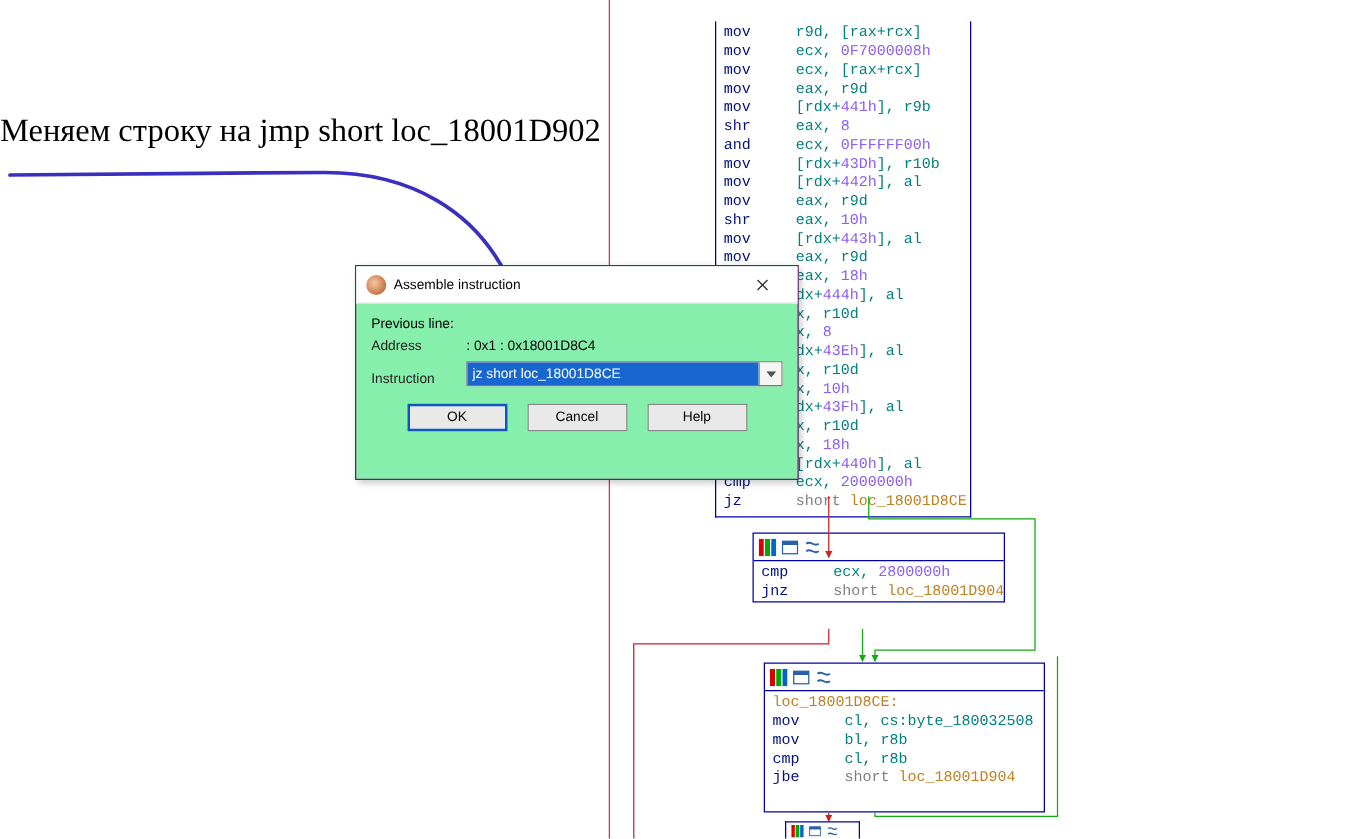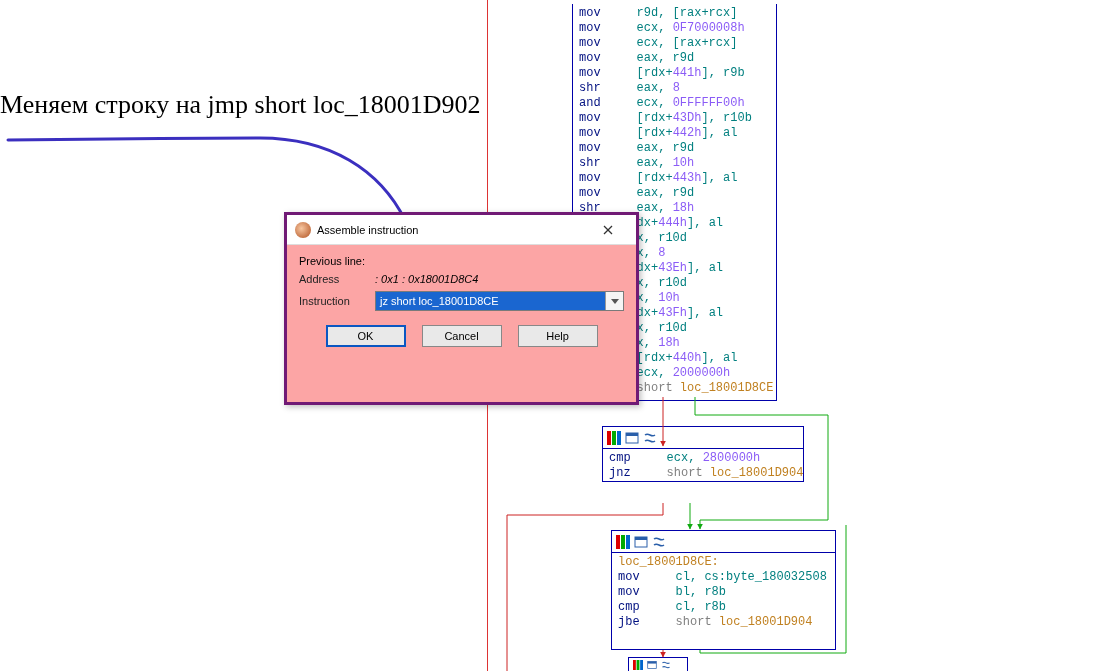--- a/index.html
+++ b/index.html
@@ -72,23 +72,23 @@
   .lbl { color: #c08020; }     
   .pfx { color: #808080; }
   
   .flow-svg { position: absolute; left: 0; top: 0; width: 1097px; height: 671px; pointer-events: none; }
   
   .dialog {
     position: absolute;
     left: 284px;
     top: 212px;
     width: 355px;
-    height: 193px;
-    background: #fca5a5;
-    border: 3px solid #701a75;
+    height: 172px;
+    background: #86efac;
+    border: 1px solid #701a75;
     box-shadow: 2px 2px 6px rgba(0,0,0,.25);
   }
   .dlg-title {
     height: 30px;
     display: flex;
     align-items: center;
     padding: 0 8px;
     background: #fff;
     border-bottom: 1px solid #ddd;
   }
@@ -101,21 +101,21 @@
     justify-content: center;
     font-size: 13px;
     cursor: default;
   }
   .app-icon {
     width: 16px; height: 16px; margin-right: 6px;
     background: radial-gradient(circle at 40% 40%, #f7c6a0, #b05020);
     border-radius: 50%;
   }
   .dlg-body { padding: 10px 12px; }
-  .row { display: flex; align-items: center; margin-bottom: 6px; gap: 8px; }
+  .row { display: flex; align-items: flex-end; margin-bottom: 6px; gap: 8px; }
   .row .label { width: 68px; color: #222; }
   .combo {
     flex: 1;
     height: 20px;
     border: 1px solid #7a7a7a;
     background: #fff;
     position: relative;
     display: flex;
   }
   .combo .sel {
@@ -142,35 +142,35 @@
     width: 80px;
     height: 22px;
     border: 1px solid #888;
     background: #e9e9e9;
     text-align: center;
     line-height: 20px;
     font-size: 11px;
     cursor: default;
   }
   .btn.primary { border: 2px solid #0a57c2; line-height: 18px; }
-  .addr-val { font-family: Tahoma, sans-serif; font-style: italic; }
+  .addr-val { font-family: Tahoma, sans-serif; }
 </style>
 </head>
 <body>
 
 <div class="annotation">Меняем строку на jmp short loc_18001D902</div>
 
 <svg class="arrow-svg" viewBox="0 0 500 350">
   <path d="M 8 140 C 60 140, 180 138, 260 138 C 330 138, 380 170, 405 220 C 420 250, 430 275, 435 300" stroke="#3b2fbf" stroke-width="3" fill="none" stroke-linecap="round"></path>
   <path d="M 415 285 L 435 305 L 452 282" stroke="#3b2fbf" stroke-width="3" fill="none" stroke-linecap="round"></path>
 </svg>
 
 <div class="red-vline"></div>
 
-<div class="block" style="left:572px; top:4px; width:205px; height:397px; border-top:none;">
+<div class="block" style="left:572px; top:17px; width:205px; height:397px; border-top:none;">
   <div class="code" id="code-top"><div><span class="mn">mov     </span><span class="reg">r9d, [rax+rcx]</span></div><div><span class="mn">mov     </span><span class="reg">ecx, </span><span class="num">0F7000008h</span></div><div><span class="mn">mov     </span><span class="reg">ecx, [rax+rcx]</span></div><div><span class="mn">mov     </span><span class="reg">eax, r9d</span></div><div><span class="mn">mov     </span><span class="reg">[rdx+</span><span class="num">441h</span><span class="reg">], r9b</span></div><div><span class="mn">shr     </span><span class="reg">eax, </span><span class="num">8</span></div><div><span class="mn">and     </span><span class="reg">ecx, </span><span class="num">0FFFFFF00h</span></div><div><span class="mn">mov     </span><span class="reg">[rdx+</span><span class="num">43Dh</span><span class="reg">], r10b</span></div><div><span class="mn">mov     </span><span class="reg">[rdx+</span><span class="num">442h</span><span class="reg">], al</span></div><div><span class="mn">mov     </span><span class="reg">eax, r9d</span></div><div><span class="mn">shr     </span><span class="reg">eax, </span><span class="num">10h</span></div><div><span class="mn">mov     </span><span class="reg">[rdx+</span><span class="num">443h</span><span class="reg">], al</span></div><div><span class="mn">mov     </span><span class="reg">eax, r9d</span></div><div><span class="mn">shr     </span><span class="reg">eax, </span><span class="num">18h</span></div><div><span class="mn">        </span><span class="reg">dx+</span><span class="num">444h</span><span class="reg">], al</span></div><div><span class="mn">        </span><span class="reg">x, r10d</span></div><div><span class="mn">        </span><span class="reg">x, </span><span class="num">8</span></div><div><span class="mn">        </span><span class="reg">dx+</span><span class="num">43Eh</span><span class="reg">], al</span></div><div><span class="mn">        </span><span class="reg">x, r10d</span></div><div><span class="mn">        </span><span class="reg">x, </span><span class="num">10h</span></div><div><span class="mn">        </span><span class="reg">dx+</span><span class="num">43Fh</span><span class="reg">], al</span></div><div><span class="mn">        </span><span class="reg">x, r10d</span></div><div><span class="mn">        </span><span class="reg">x, </span><span class="num">18h</span></div><div><span class="mn">mov     </span><span class="reg">[rdx+</span><span class="num">440h</span><span class="reg">], al</span></div><div><span class="mn">cmp     </span><span class="reg">ecx, </span><span class="num">2000000h</span></div><div><span class="mn">jz      </span><span class="pfx">short </span><span class="lbl">loc_18001D8CE</span></div></div>
 </div>
 
 <div class="block" style="left:602px; top:426px; width:202px; height:56px;">
   <div class="block-title">
     <span class="mini-icon">
       <svg viewBox="0 0 14 14">
           <rect x="0" y="0" width="4" height="14" fill="#d00"></rect>
           <rect x="5" y="0" width="4" height="14" fill="#0a0"></rect>
           <rect x="10" y="0" width="4" height="14" fill="#06c"></rect>

